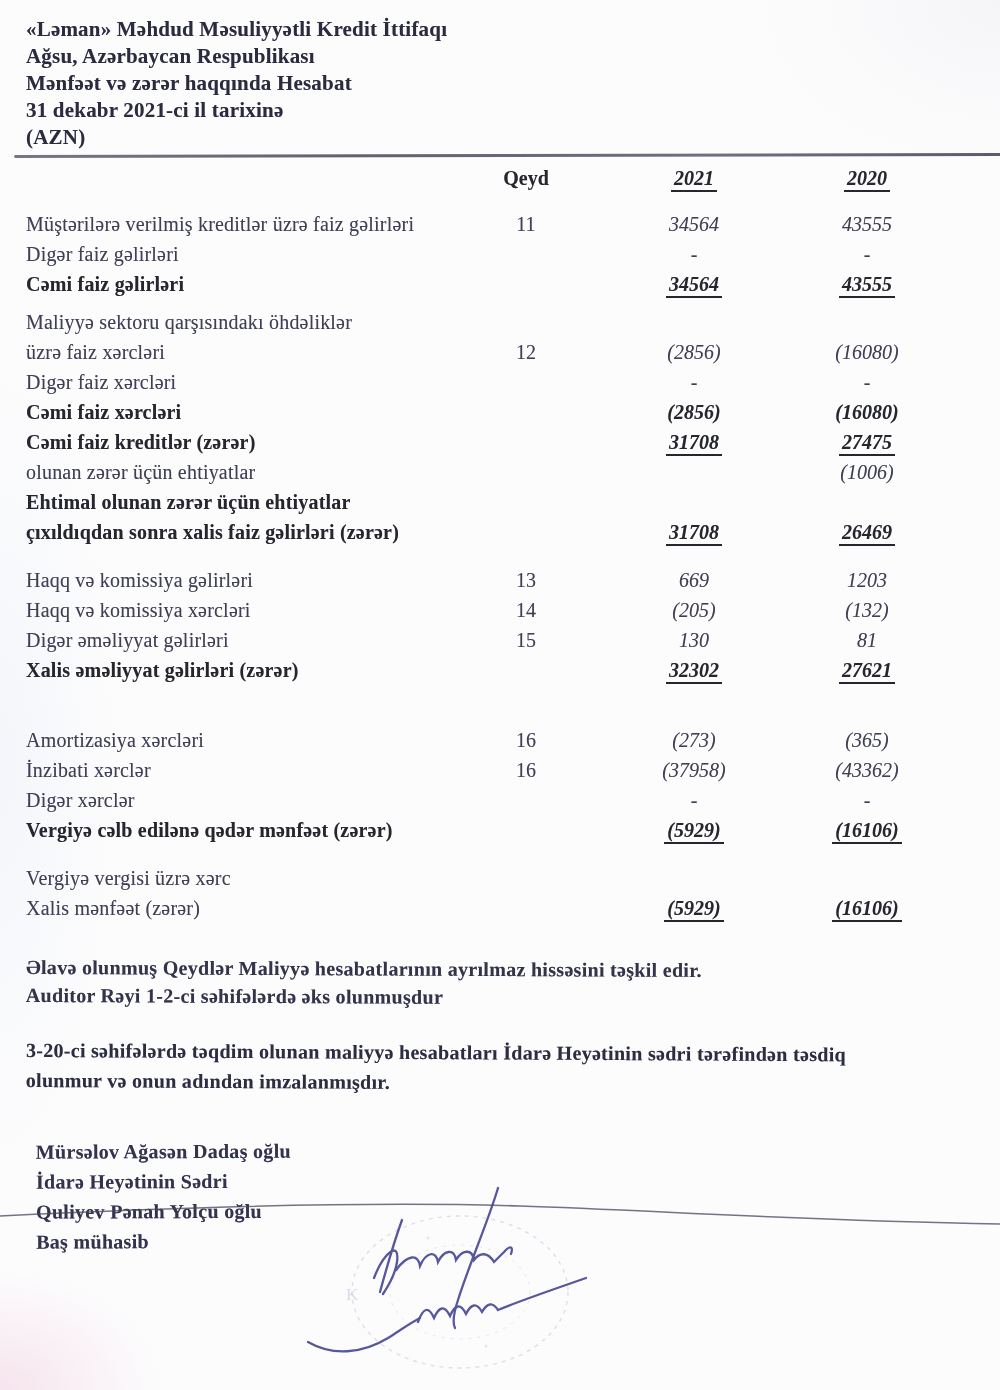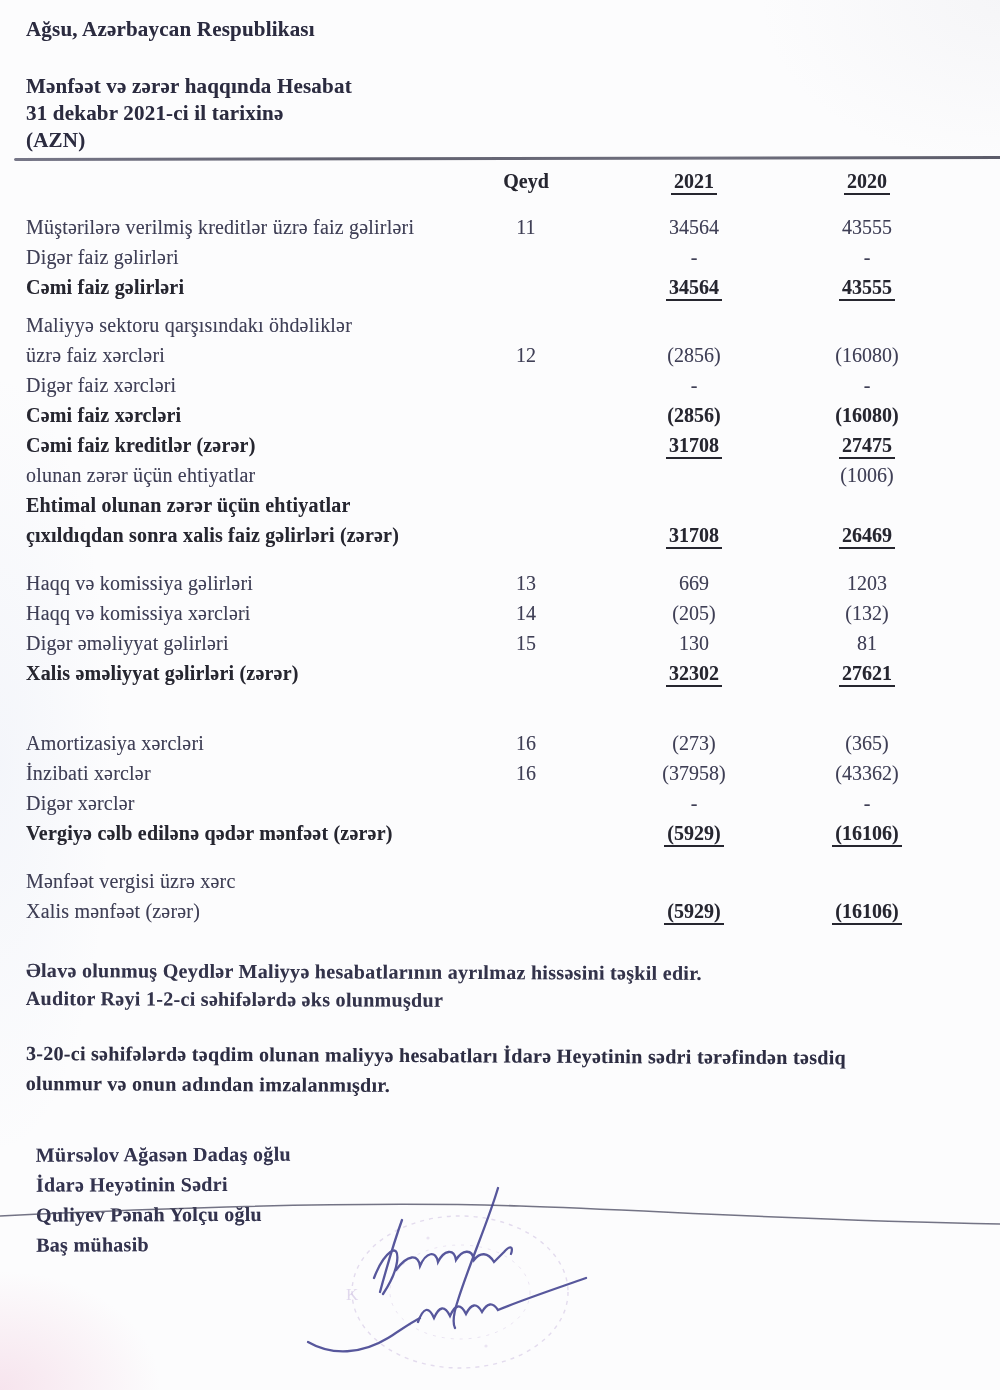--- a/index.html
+++ b/index.html
@@ -12,35 +12,35 @@
       #fcfcfd;
     font-family:"Liberation Serif","DejaVu Serif",serif;
     color:#3f3f55;
   }
   .content { padding:16px 20px 0 26px; }
   .ink { text-shadow:0 0 .6px rgba(60,60,95,.35); }
   .b { font-weight:700; color:#26262f; }
 
   
   .org-line { font-size:21px; line-height:27px; font-weight:700; color:#2b2b3f; letter-spacing:.2px; }
-  .report-block { margin-top:30px; }
+  .report-block { }
   .report-line { font-size:21px; line-height:27px; font-weight:700; color:#2b2b3f; letter-spacing:.2px; }
   .rule {
     margin-top:3px; margin-left:-12px; width:990px; height:3px;
     background:linear-gradient(90deg,#55556a 0%,#3a3a4c 35%,#4c4c5e 70%,#333344 100%);
     opacity:.8; border-radius:2px; transform:rotate(-0.12deg);
   }
 
   
   .trow { display:grid; grid-template-columns:440px 120px 216px 130px; align-items:baseline; line-height:30px; }
   .thead { margin-top:6px; }
   .c { font-size:20px; }
   .lbl { letter-spacing:.2px; }
   .note { text-align:center; }
-  .v { text-align:center; }
+  .v { text-align:center;font-style:italic; }
   .hv { font-weight:700; color:#26262f; }
   .u  { border-bottom:2.4px solid currentColor; padding:0 3px 1px; }
   .table { margin-top:16px; }
   .gap    { margin-top:8px; }
   .gap-sm { margin-top:18px; }
   .gap-lg { margin-top:40px; }
 
   
   .footnotes { margin-top:30px; transform:rotate(0.25deg); transform-origin:left top; }
   .fn-line { font-size:20px; line-height:28px; font-weight:700; color:#33334a; letter-spacing:.3px; }
@@ -54,20 +54,21 @@
   .penline-svg { position:absolute; left:0; top:1196px; width:1000px; height:40px; pointer-events:none; }
   .signature-svg { position:absolute; left:290px; top:1180px; width:340px; height:200px; pointer-events:none; }
 </style>
 </head>
 <body>
 
 <div class="page">
   <div class="content">
 
     <div class="doc-header">
+      <div class="org-line ink">«Ləman» Məhdud Məsuliyyətli Kredit İttifaqı</div>
       <div class="org-line ink">Ağsu, Azərbaycan Respublikası</div>
       <div class="report-block">
         <div class="report-line ink">Mənfəət və zərər haqqında Hesabat</div>
         <div class="report-line ink">31 dekabr 2021-ci il tarixinə</div>
         <div class="report-line ink">(AZN)</div>
       </div>
       <div class="rule"></div>
     </div>
 
     <div class="trow thead">
@@ -192,21 +193,21 @@
         <div class="c v ink"><span>-</span></div>
       </div>
       <div class="trow">
         <div class="c lbl b ink">Vergiyə cəlb edilənə qədər mənfəət (zərər)</div>
         <div class="c note ink"></div>
         <div class="c v b ink"><span class="u">(5929)</span></div>
         <div class="c v b ink"><span class="u">(16106)</span></div>
       </div>
 
       <div class="trow gap-sm">
-        <div class="c lbl ink">Mənfəət vergisi üzrə xərc</div>
+        <div class="c lbl ink">Vergiyə vergisi üzrə xərc</div>
         <div class="c note ink"></div>
         <div class="c v ink"><span></span></div>
         <div class="c v ink"><span></span></div>
       </div>
       <div class="trow">
         <div class="c lbl ink">Xalis mənfəət (zərər)</div>
         <div class="c note ink"></div>
         <div class="c v b ink"><span class="u">(5929)</span></div>
         <div class="c v b ink"><span class="u">(16106)</span></div>
       </div>

